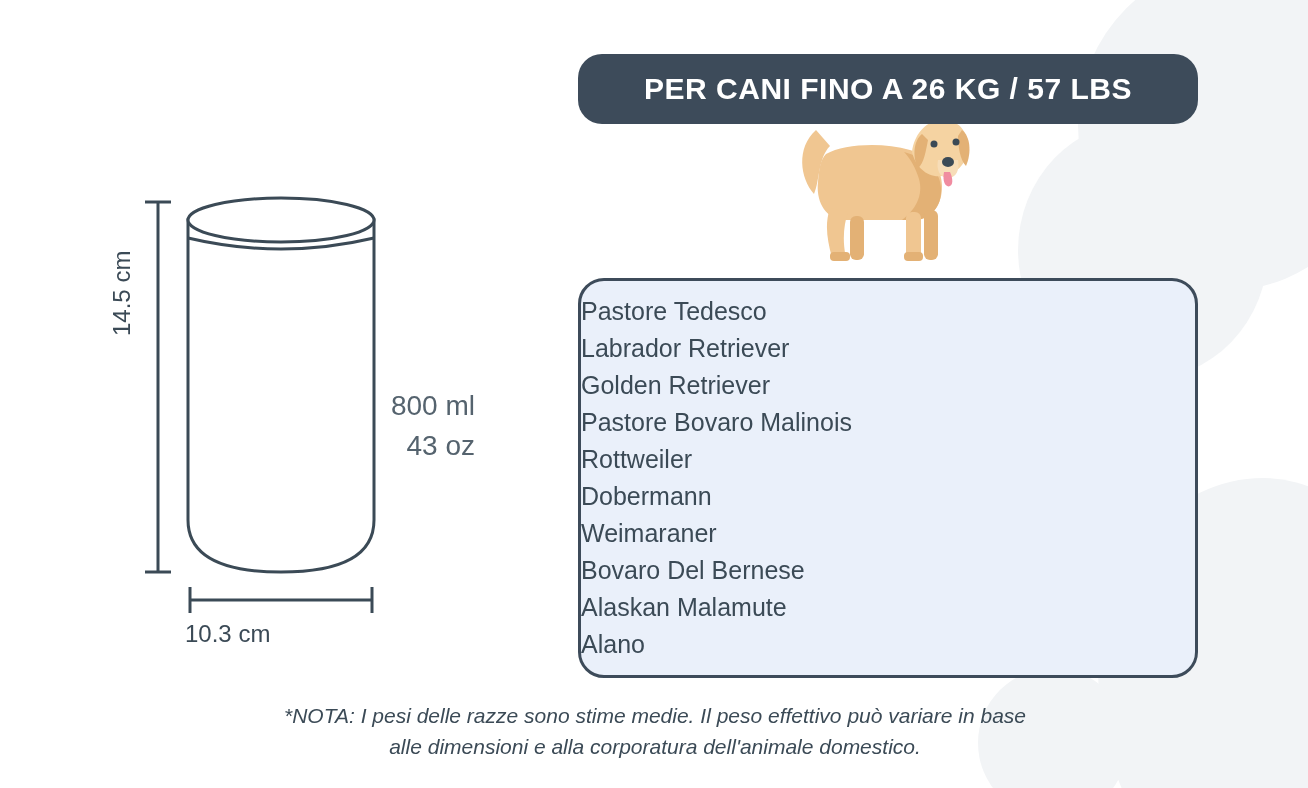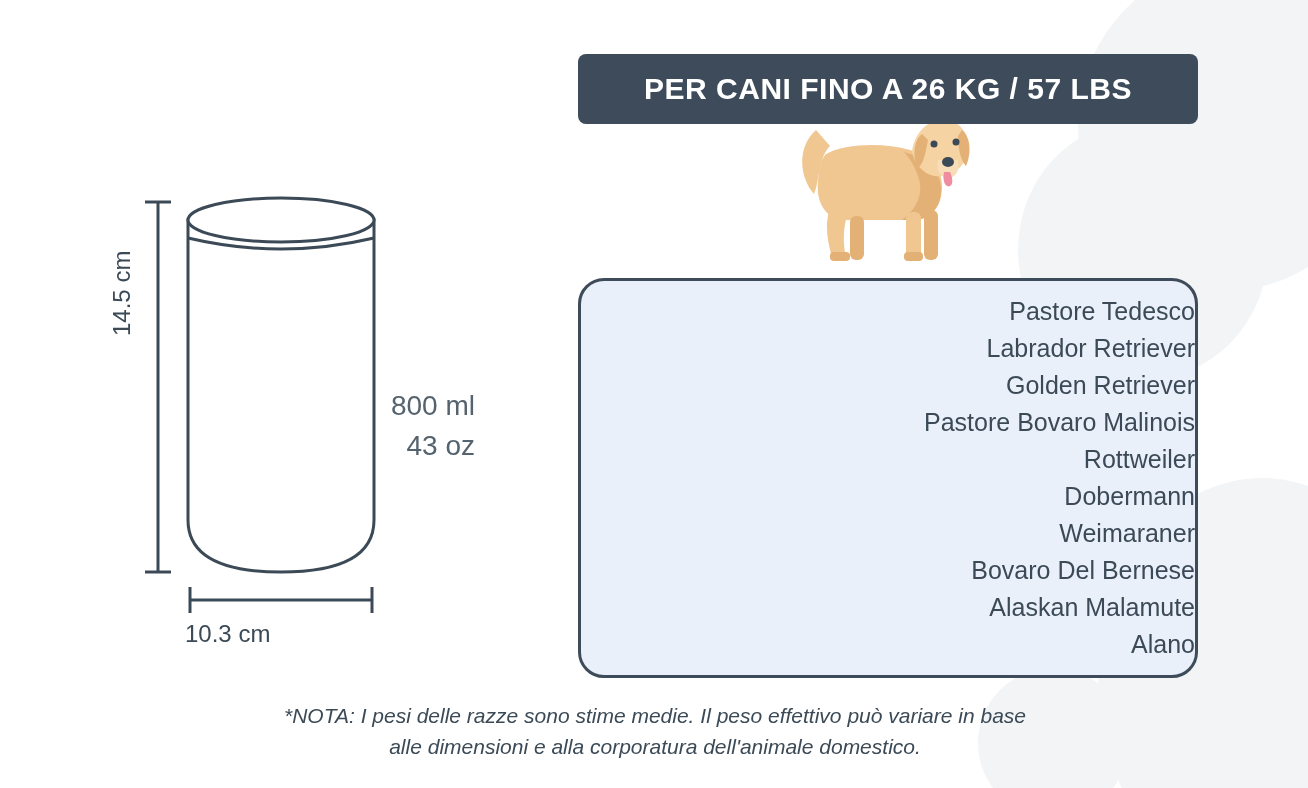--- a/index.html
+++ b/index.html
@@ -104,21 +104,21 @@
   }
 
   
   .banner {
     position: absolute;
     left: 578px;
     top: 54px;
     width: 620px;
     height: 70px;
     background: #3d4b5a;
-    border-radius: 8px;
+    border-radius: 24px;
     display: flex;
     align-items: center;
     justify-content: center;
     z-index: 3;
   }
   .banner-text {
     color: #ffffff;
     font-size: 30px;
     font-weight: bold;
     letter-spacing: 0.5px;
@@ -135,21 +135,21 @@
     left: 578px;
     top: 278px;
     width: 620px;
     height: 400px;
     background: #eaf0fa;
     border: 3px solid #3d4b5a;
     border-radius: 26px;
     z-index: 2;
     display: flex;
     flex-direction: column;
-    align-items: flex-end;
+    align-items: flex-start;
     justify-content: center;
     padding: 6px 0;
     box-sizing: border-box;
   }
   .breed {
     font-size: 25px;
     line-height: 37px;
     color: #3b4a56;
     text-align: center;
   }

